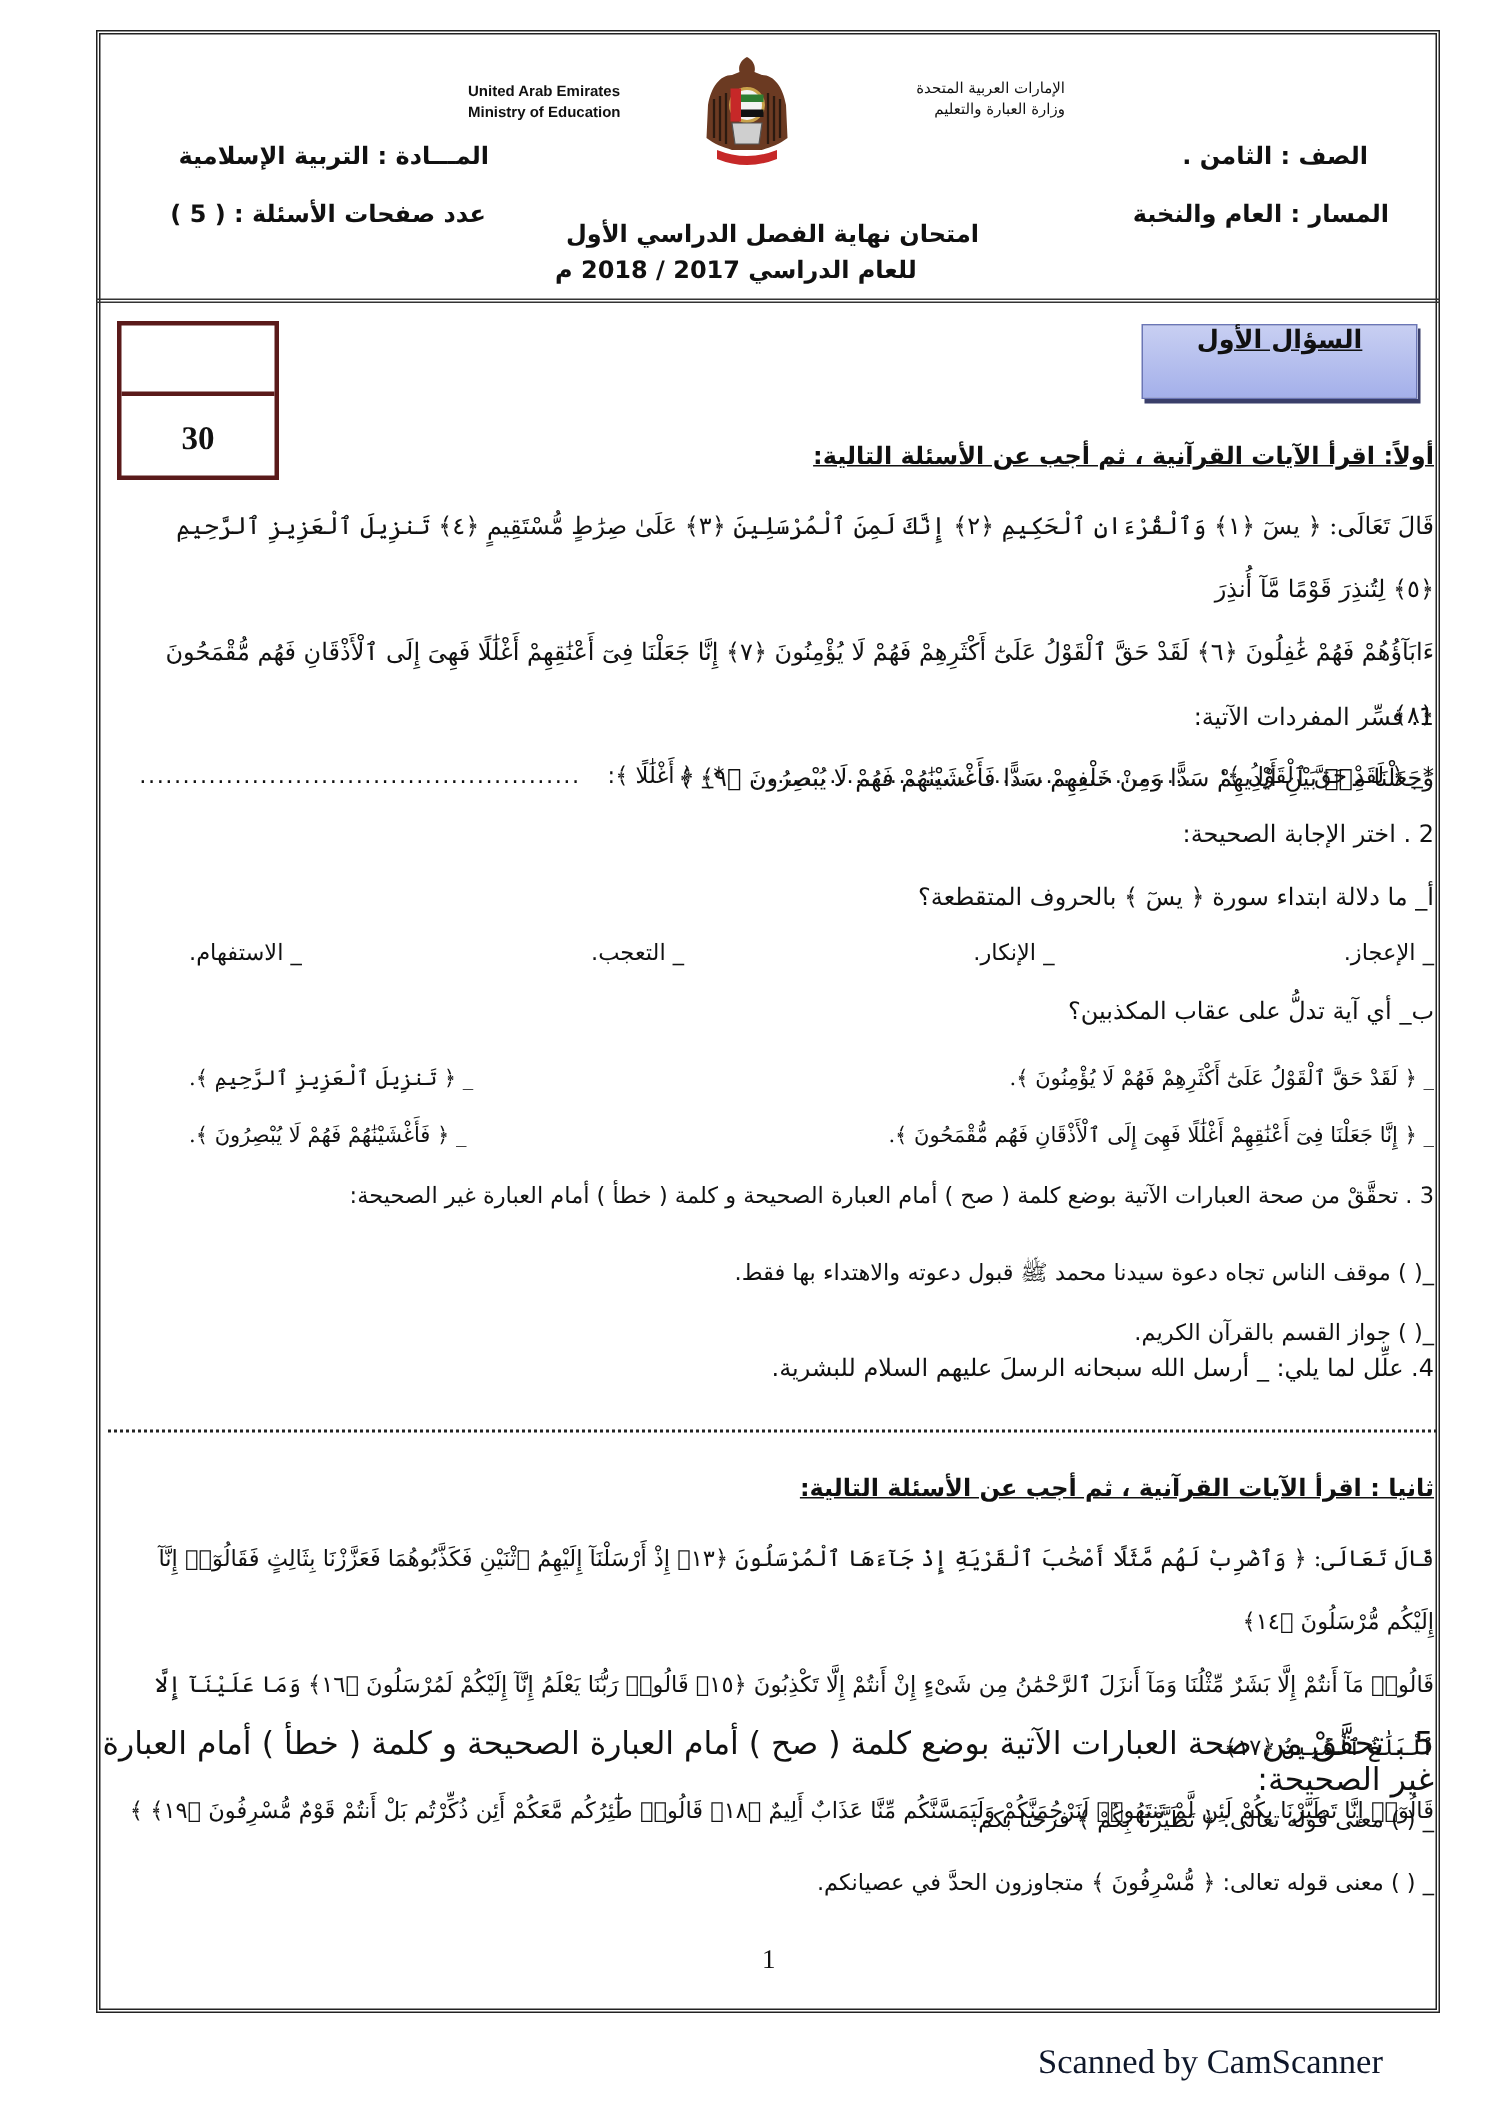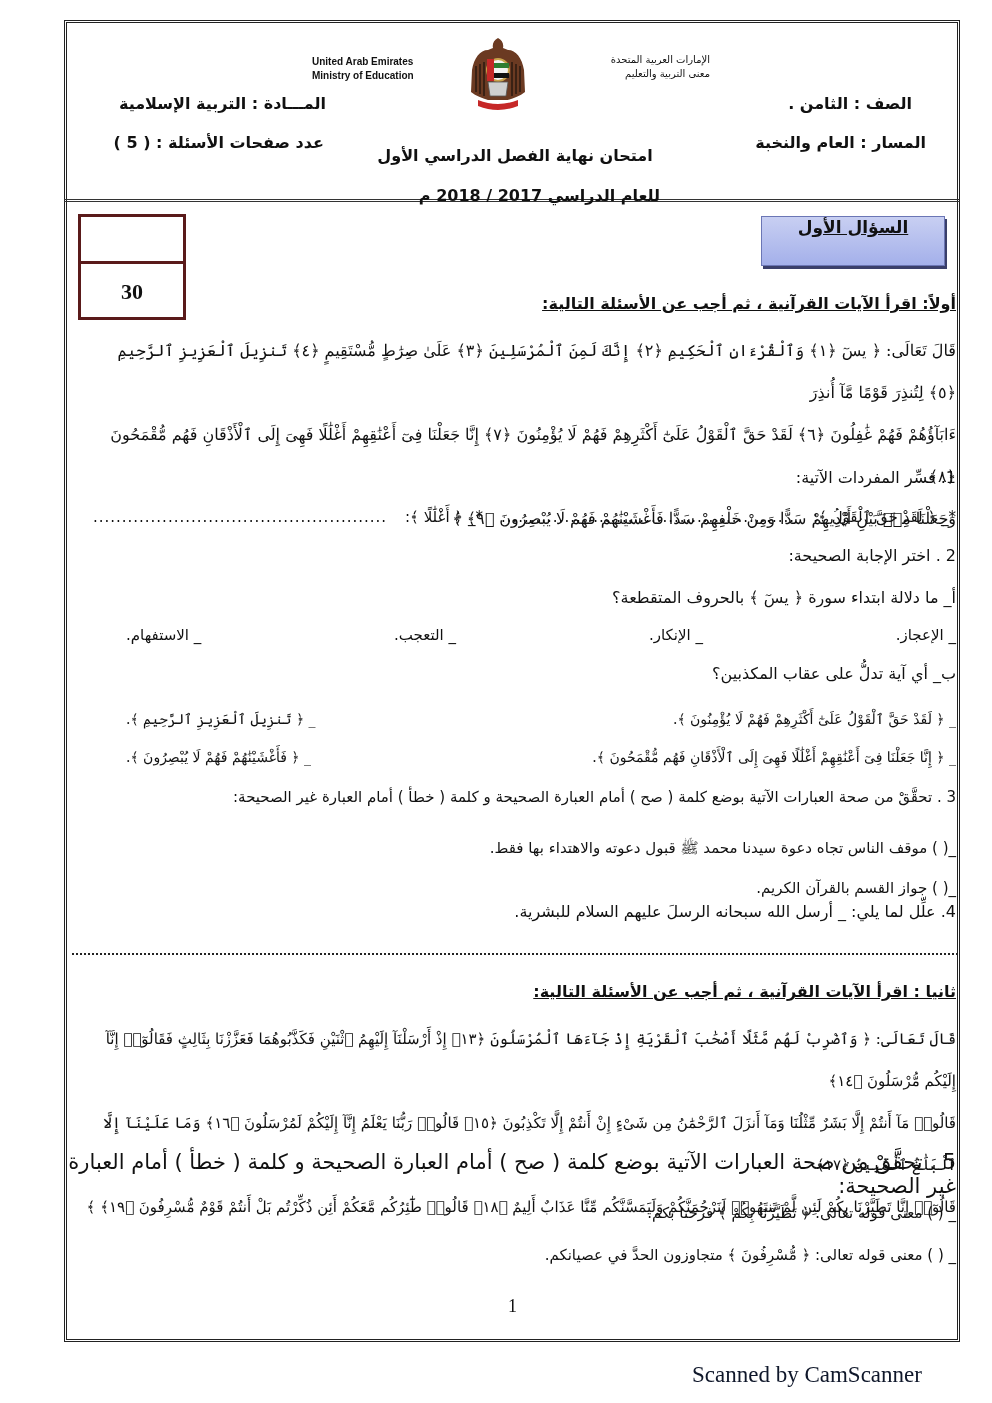--- a/index.html
+++ b/index.html
@@ -57,30 +57,30 @@
     <circle cx="30" cy="34" r="11" fill="#f3f3f3" stroke="#c9a24a" stroke-width="2"></circle>
     <rect x="19" y="23" width="7" height="22" fill="#c62828"></rect>
     <rect x="26" y="27" width="15" height="5" fill="#2e7d32"></rect>
     <rect x="26" y="37" width="15" height="5" fill="#111"></rect>
     <path d="M20 46 L40 46 L38 60 L22 60 Z" fill="#cfcfcf" stroke="#555" stroke-width="0.8"></path>
     <path d="M10 64 Q30 72 50 64 L50 70 Q30 78 10 70 Z" fill="#c62828"></path>
   </svg>
 
   <div class="abs ministry-ar rtl">
     <div>الإمارات العربية المتحدة</div>
-    <div>معنى التربية والتعليم</div>
+    <div>وزارة العبارة والتعليم</div>
   </div>
 
   <div class="abs rtl hdr-text" style="right:80px; top:94px; width:260px;">الصف :  الثامن .</div>
   <div class="abs rtl hdr-text" style="right:66px; top:133px; width:260px;">المسار : العام والنخبة</div>
   <div class="abs rtl hdr-text" style="left:86px; top:94px; width:240px;">المـــادة : التربية الإسلامية</div>
   <div class="abs rtl hdr-text" style="left:94px; top:133px; width:230px;">عدد صفحات الأسئلة : ( 5 )</div>
 
   <div class="abs title rtl" style="left:370px; top:146px; width:290px; text-align:center;">امتحان نهاية الفصل الدراسي الأول</div>
-  <div class="abs title rtl" style="left:370px; top:170px; width:290px; text-align:right;margin-top:16px;">للعام الدراسي 2017 / 2018 م</div>
+  <div class="abs title rtl" style="left:370px; top:170px; width:290px; text-align:left;">للعام الدراسي 2017 / 2018 م</div>
 
   <div class="abs score-box">
     <div class="top"></div>
     <div class="bottom">30</div>
   </div>
 
   <div class="abs q-title-box">
     <span>السؤال الأول</span>
   </div>
 

